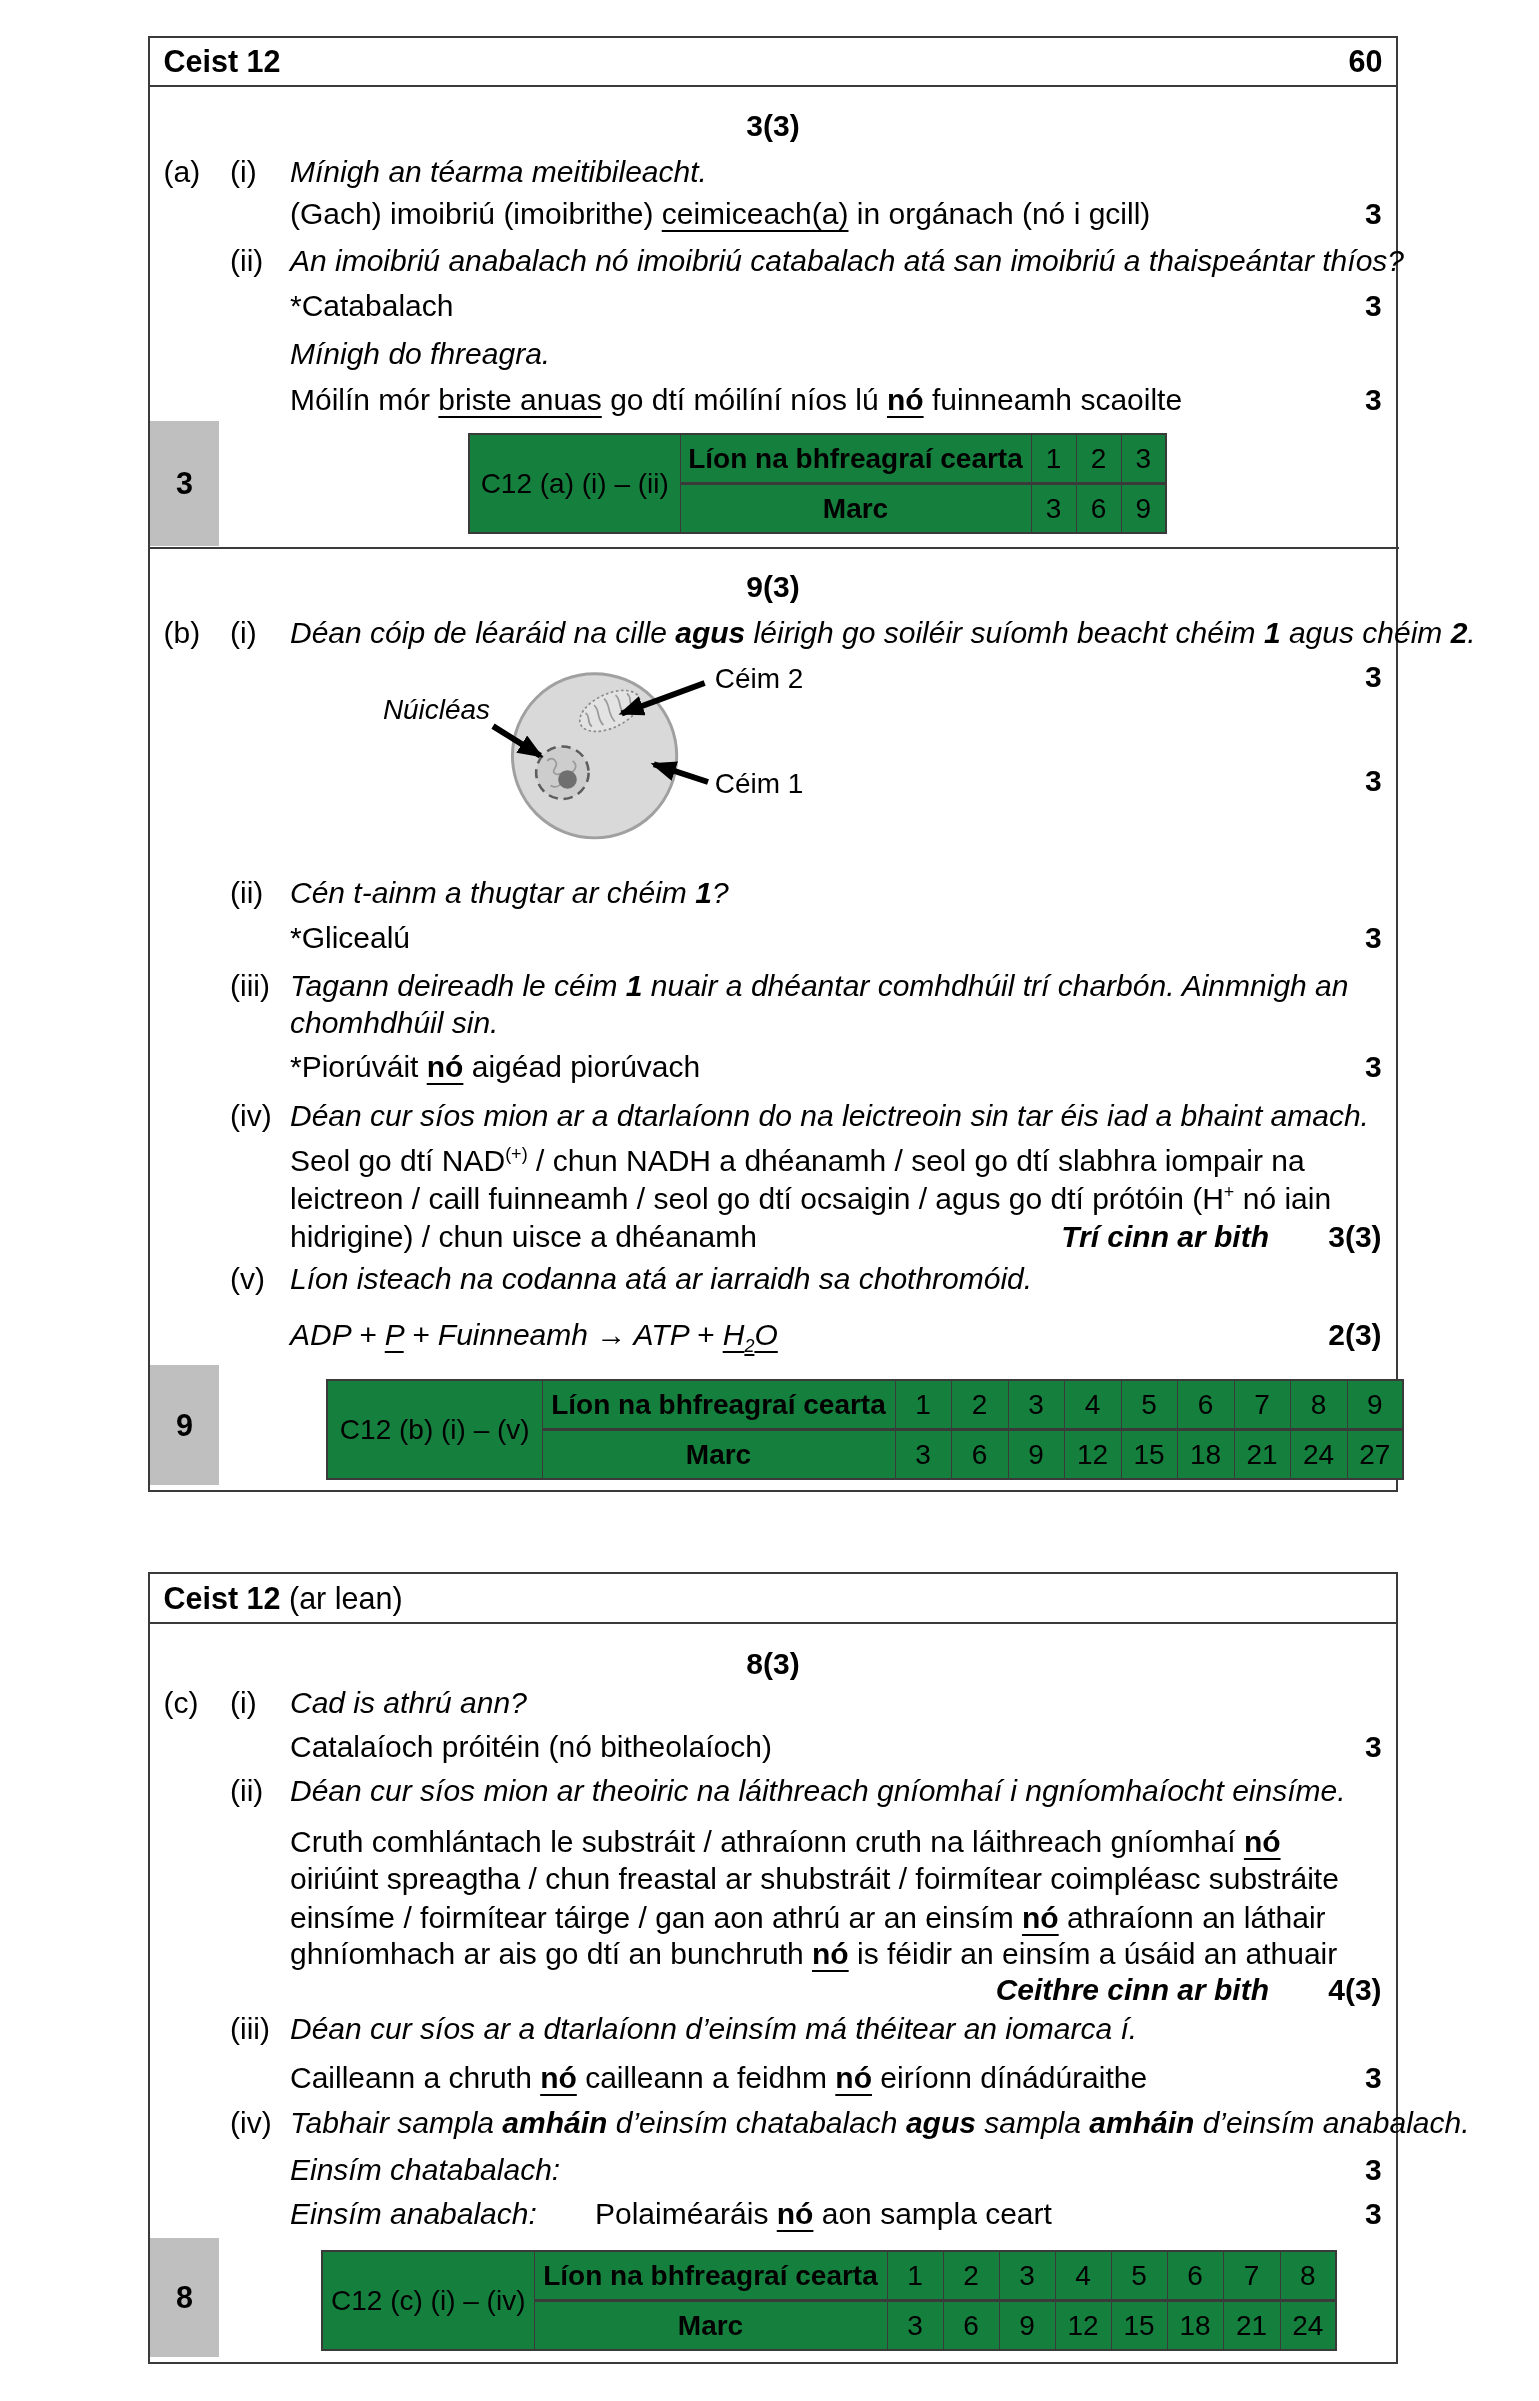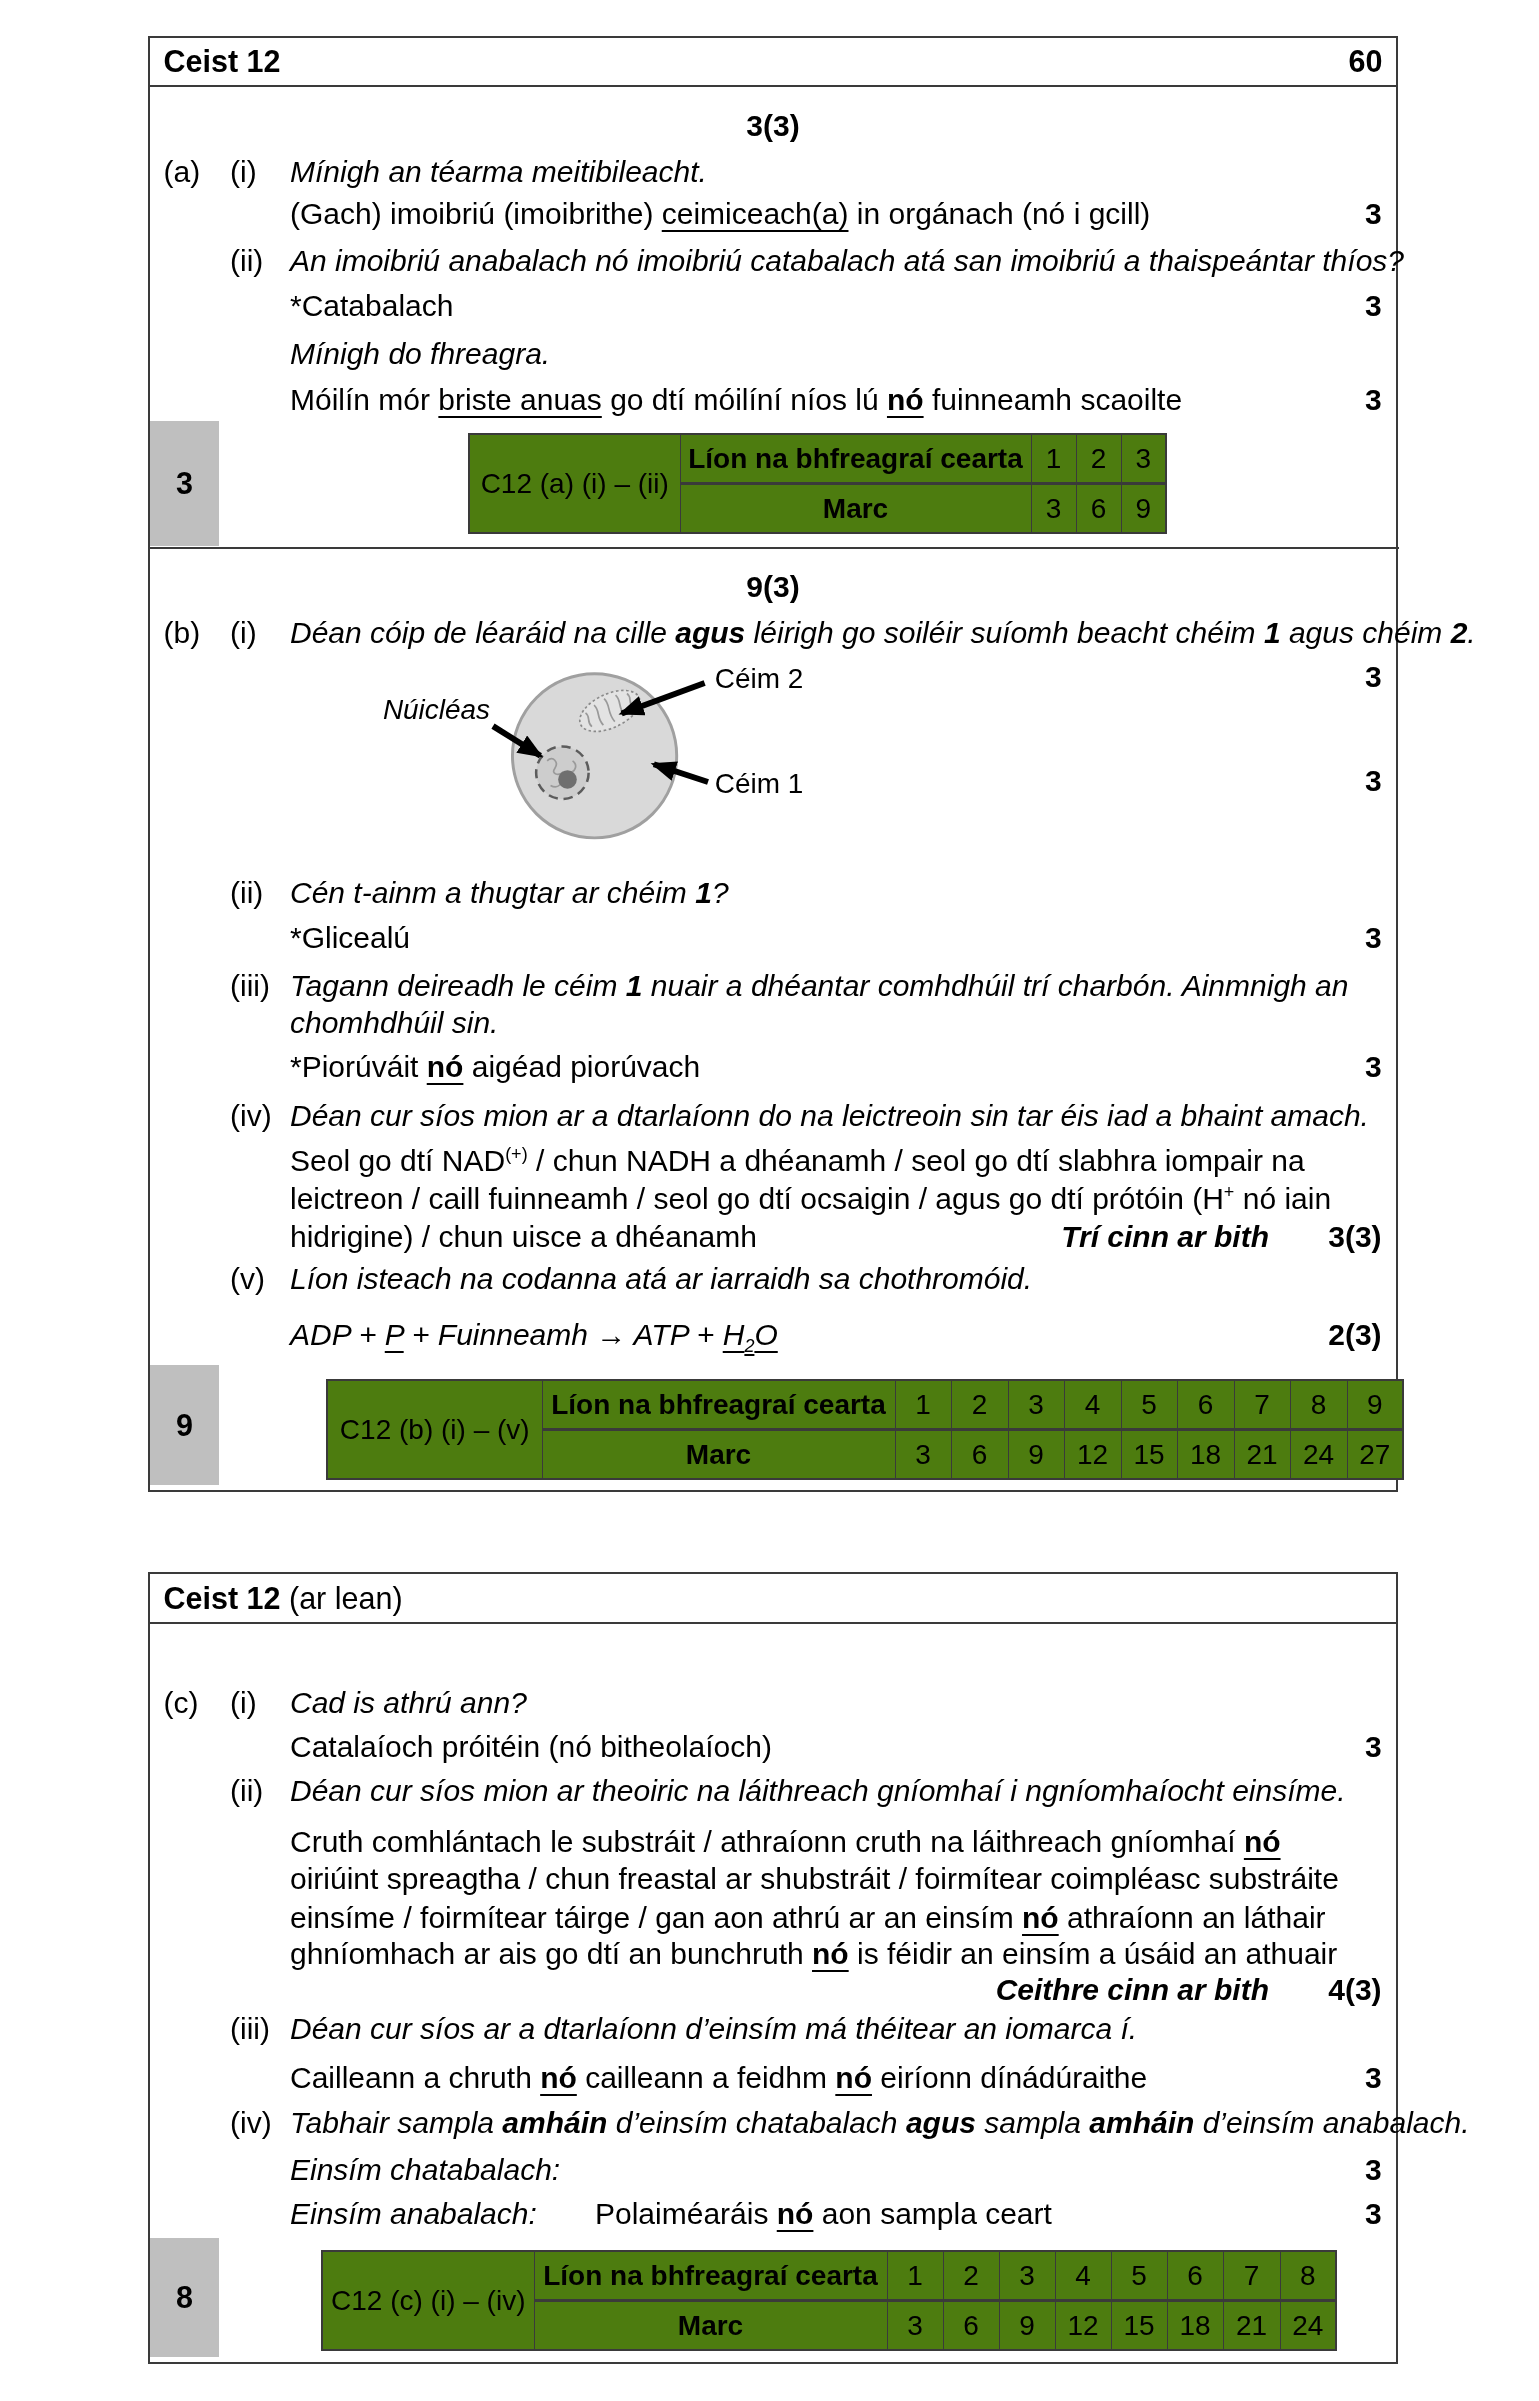--- a/index.html
+++ b/index.html
@@ -24,21 +24,21 @@
   .note{position:absolute;right:127px;font-weight:bold;font-style:italic;}
   .hr{position:absolute;left:-2.5px;right:-2.5px;border-top:2.5px solid #3a3a3a;}
   .tabnum{position:absolute;left:0;width:69px;background:#bfbfbf;display:flex;
           align-items:center;justify-content:center;font-weight:bold;font-size:30.5px;}
   .r-i{font-style:italic;}
   .r-b{font-weight:bold;}
   .r-u{text-decoration:underline;text-decoration-thickness:2.1px;text-underline-offset:6px;}
   .r-sup{vertical-align:super;font-size:60%;line-height:0;}
   .r-sub{vertical-align:sub;font-size:60%;line-height:0;}
   .r-sub.r-u{text-underline-offset:1.7px;}
-  table.mtable{position:absolute;border-collapse:collapse;background:#4d7c0f;
+  table.mtable{position:absolute;border-collapse:collapse;background:#15803d;
                table-layout:fixed;border:2.5px solid #3a3a3a;}
   table.mtable td{border:1.7px solid #3a3a3a;text-align:center;vertical-align:middle;
                   font-size:28px;padding:0;height:47px;overflow:hidden;}
   table.mtable tr.r2 td{border-top:3.4px solid #3a3a3a;}
   table.mtable td.hdr{font-weight:bold;}
   svg text{font-family:"Liberation Sans",sans-serif;}
 </style>
 </head>
 <body>
 
@@ -247,20 +247,21 @@
     </tbody>
       </table>
   </div>
 
   <div class="qbox" id="box2">
     <div class="boxheader">
       <span>Ceist 12</span>
       <span class="hsub">(ar lean)</span>
     </div>
 
+    <div class="lineC" style="top:69px;">8(3)</div>
 
     <div class="line" style="top:108px;">
       <span class="lab">(c)</span>
       <span class="sub">(i)</span>
       <span class="txt"><span class="r-i">Cad is athrú ann?</span></span>
     </div>
     <div class="line" style="top:152px;">
       <span class="txt"><span>Catalaíoch próitéin (nó bitheolaíoch)</span></span>
       <span class="mark">3</span>
     </div>

